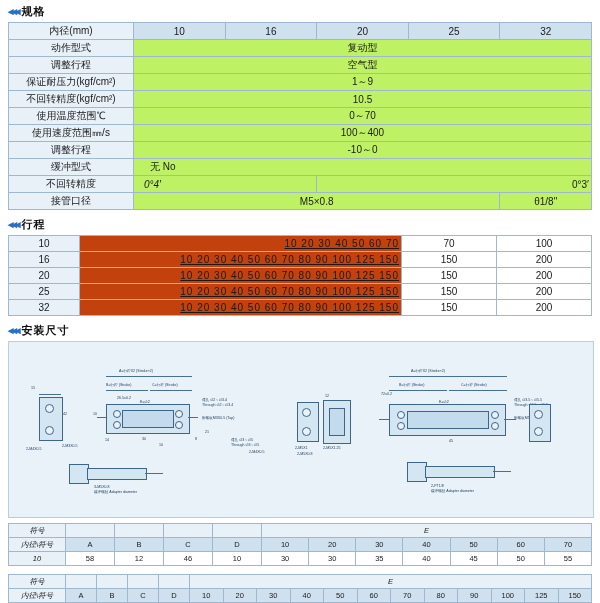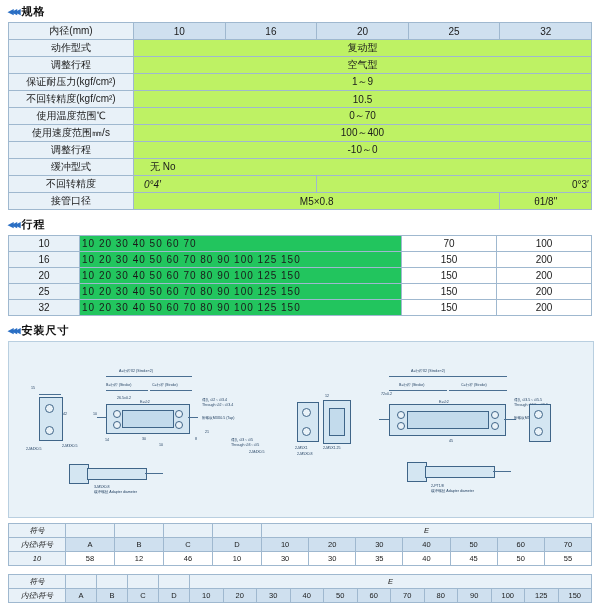--- a/index.html
+++ b/index.html
@@ -34,21 +34,21 @@
   .lbl-cell{background:#e8f1f8;text-align:left;padding-left:3px;}
   .white{background:#bef264;}
 
   
   #spec-table td{height:12px;}
   #spec-table .lbl{width:120px;}
 
   
   #stroke-table td{height:13px;}
   #stroke-table .c0{width:66px;background:#e8f1f8;}
-  #stroke-table .vals{background:#22c55e;text-align:left;letter-spacing:1px;}
+  #stroke-table .vals{background:#c2410c;text-align:right;letter-spacing:1px;text-decoration:underline;}
   #stroke-table .c2{width:90px;background:#ffffff;}
   #stroke-table .c3{width:90px;background:#ffffff;}
 
   
   .drawing{
     margin-left:8px;width:584px;height:175px;
     background:#e9f2f8;
     border:1px solid #b9cfe0;
     position:relative;
     overflow:hidden;

